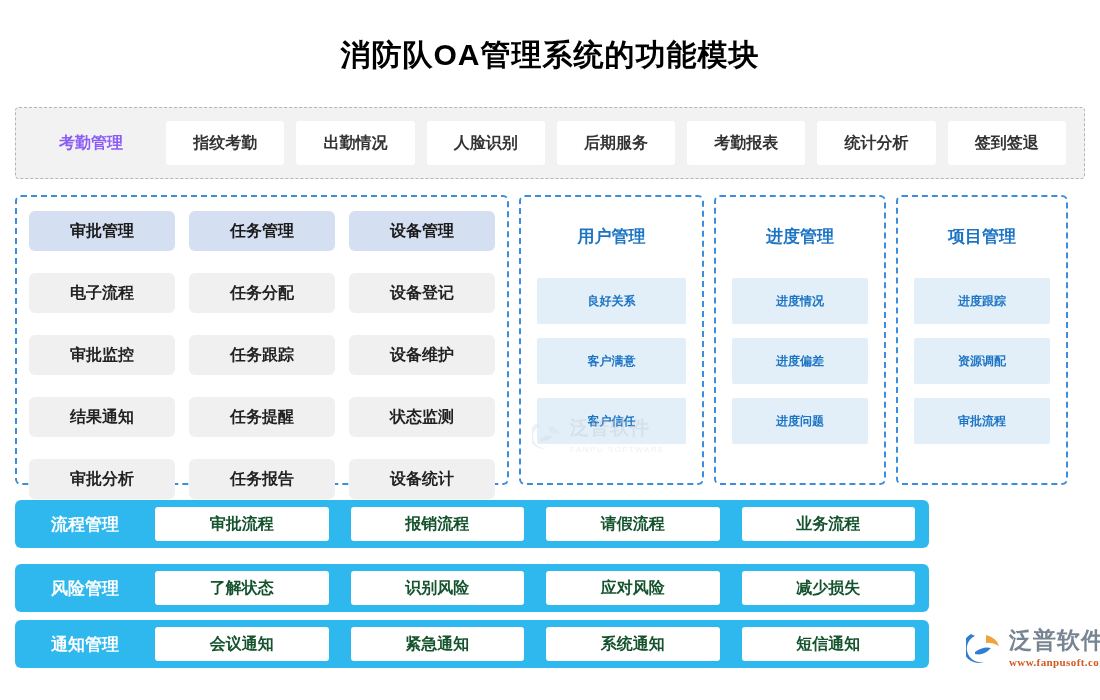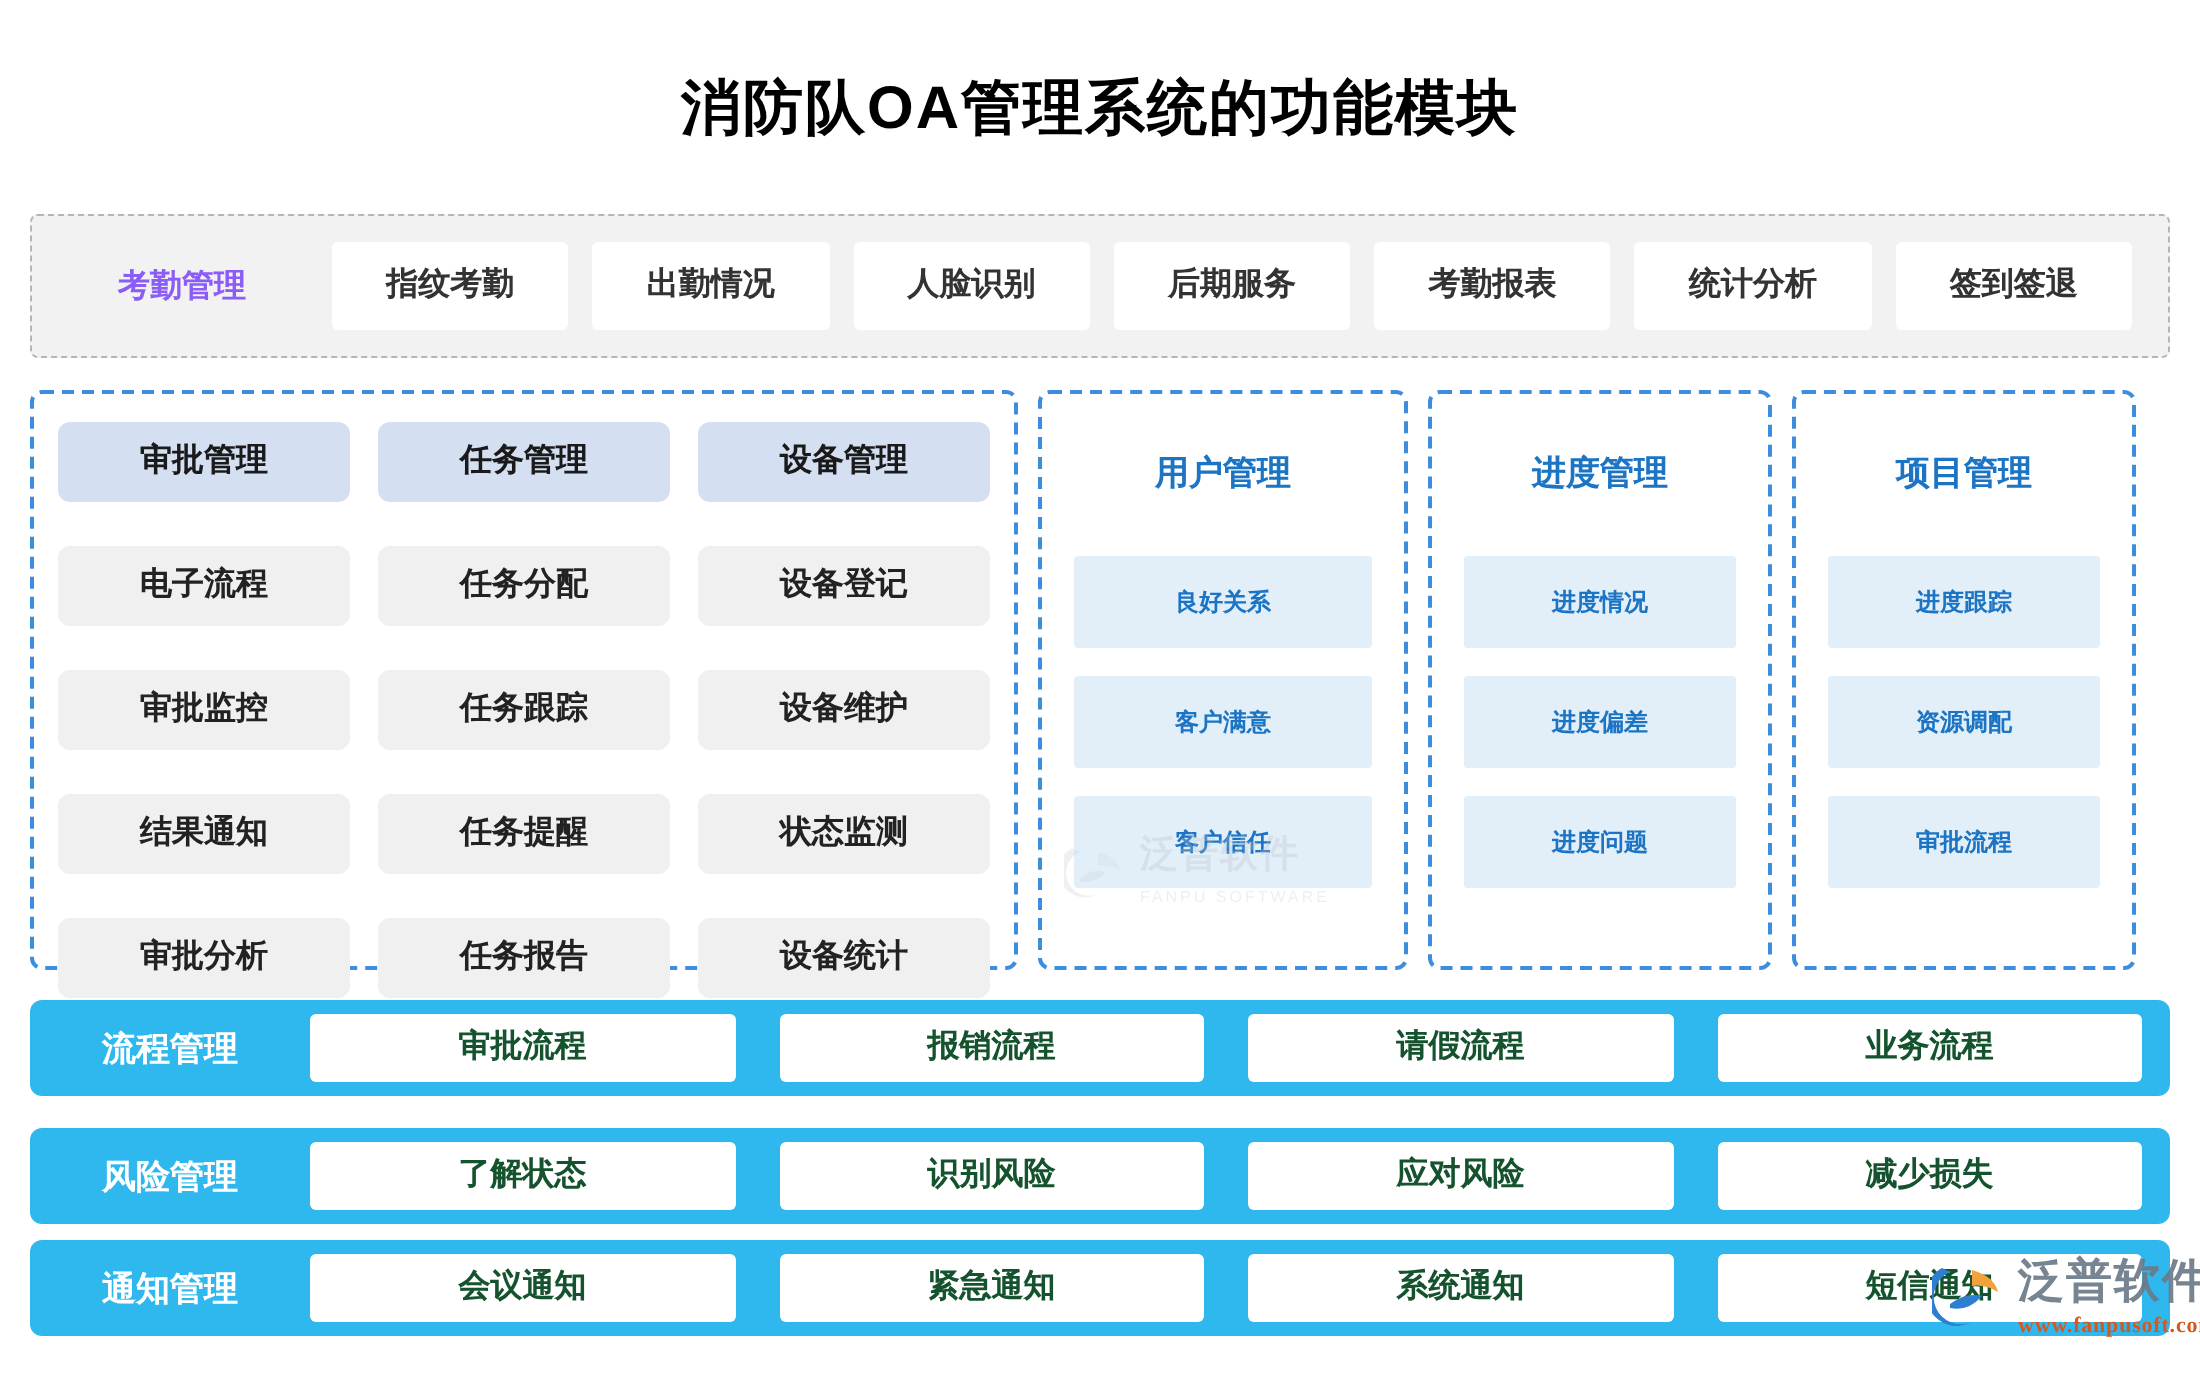--- a/index.html
+++ b/index.html
@@ -153,21 +153,21 @@
     color: #1b74c4;
     margin-bottom: 14px;
     border-radius: 2px;
   }
   .blue-card:last-child { margin-bottom: 0; }
 
   
   .blue-bar {
     position: absolute;
     left: 15px;
-    width: 1070px;
+    width: 914px;
     height: 48px;
     background: #2fb8ee;
     border-radius: 6px;
     display: flex;
     align-items: center;
     box-sizing: border-box;
     padding: 0 14px 0 0;
   }
   .bar-1 { top: 500px; }
   .bar-2 { top: 564px; }

